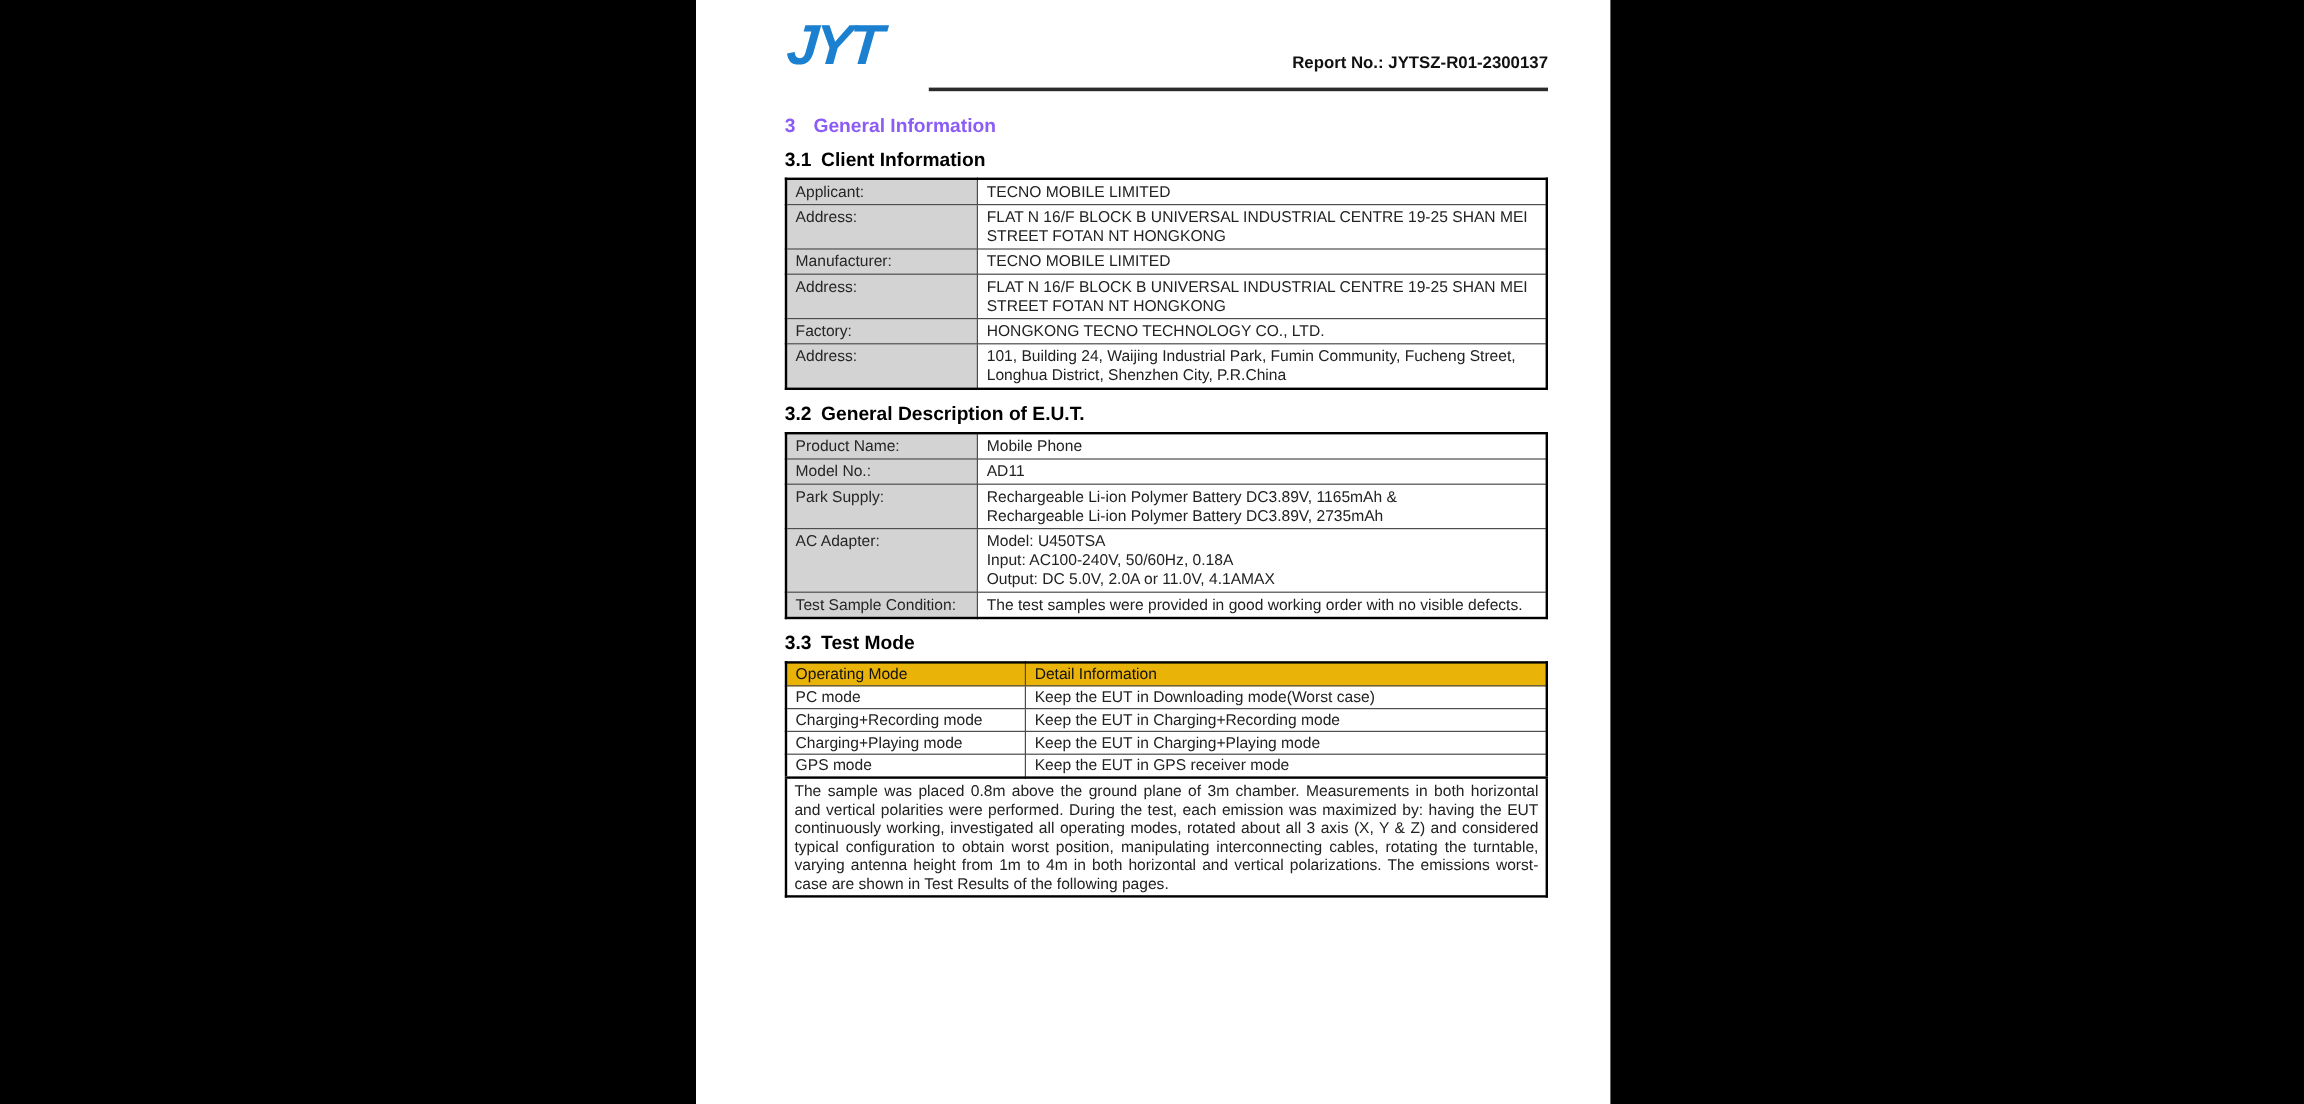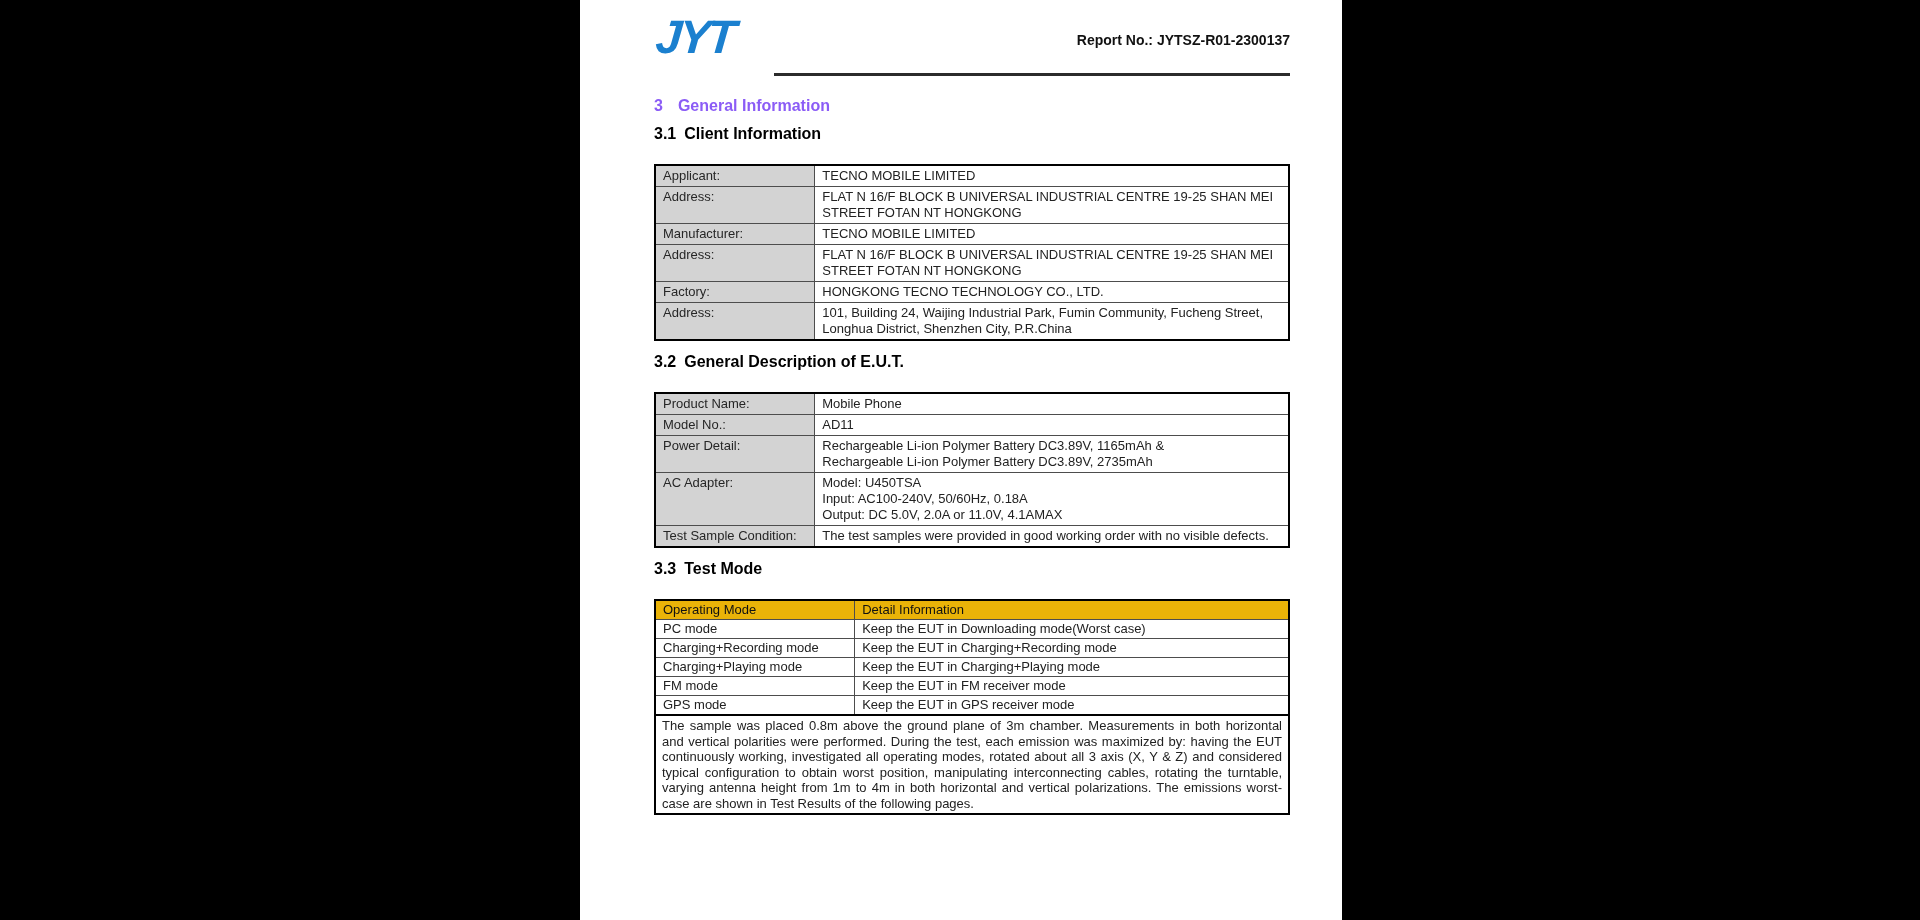--- a/index.html
+++ b/index.html
@@ -24,40 +24,40 @@
   .header { position: relative; height: 90px; }
   .logo {
     position: absolute; left: 2px; top: 13px;
     font-weight: bold; font-style: italic;
     font-size: 47px; line-height: 48px;
     letter-spacing: -3px;
     color: #1b80cf;
     transform: skewX(-5deg);
   }
   .report-no {
-    position: absolute; right: 0; top: 32px;
+    position: absolute; right: 0; top: 44px;
     font-size: 14px; font-weight: bold; color: #111;
     white-space: nowrap;
   }
   .header-rule {
     position: absolute; left: 120px; right: 0; top: 73px;
     height: 3px; background: #2b2b2b;
   }
   
   .h1 { margin-top: 4px; font-size: 16px; font-weight: bold; color: #8b5cf6; line-height: 23px; }
   .h1 .num { margin-right: 15px; }
   .h2 { font-size: 16px; font-weight: bold; color: #000; line-height: 19px; }
   .h2 .num { margin-right: 8px; }
   .mt1 { margin-top: 7px; }
   .mt2 { margin-top: 11px; }
   
   table {
     width: 100%;
     border-collapse: collapse;
-    margin-top: 21px;
+    margin-top: 5px;
     font-size: 13px;
     color: #222;
   }
   table, .outer { border: 2px solid #000; }
   td, th {
     border: 1px solid #4d4d4d;
     padding: 2px 7px;
     vertical-align: top;
     line-height: 16px;
     text-align: left;
@@ -141,21 +141,21 @@
         <tbody>
           <tr>
             <td class="label">Product Name:</td>
             <td>Mobile Phone</td>
           </tr>
           <tr>
             <td class="label">Model No.:</td>
             <td>AD11</td>
           </tr>
           <tr>
-            <td class="label">Power Detail:</td>
+            <td class="label">Park Supply:</td>
             <td class="preline">Rechargeable Li-ion Polymer Battery DC3.89V, 1165mAh &amp;
 Rechargeable Li-ion Polymer Battery DC3.89V, 2735mAh</td>
           </tr>
           <tr>
             <td class="label">AC Adapter:</td>
             <td class="preline">Model: U450TSA
 Input: AC100-240V, 50/60Hz, 0.18A
 Output: DC 5.0V, 2.0A or 11.0V, 4.1AMAX</td>
           </tr>
           <tr>
@@ -181,24 +181,20 @@
           </tr>
           <tr>
             <td class="mode">Charging+Recording mode</td>
             <td>Keep the EUT in Charging+Recording mode</td>
           </tr>
           <tr>
             <td class="mode">Charging+Playing mode</td>
             <td>Keep the EUT in Charging+Playing mode</td>
           </tr>
           <tr>
-            <td class="mode">FM mode</td>
-            <td>Keep the EUT in FM receiver mode</td>
-          </tr>
-          <tr>
             <td class="mode">GPS mode</td>
             <td>Keep the EUT in GPS receiver mode</td>
           </tr>
           <tr>
             <td class="note-cell" colspan="2">The sample was placed 0.8m above the ground plane of 3m chamber. Measurements in both horizontal and vertical polarities were performed. During the test, each emission was maximized by: having the EUT continuously working, investigated all operating modes, rotated about all 3 axis (X, Y &amp; Z) and considered typical configuration to obtain worst position, manipulating interconnecting cables, rotating the turntable, varying antenna height from 1m to 4m in both horizontal and vertical polarizations. The emissions worst-case are shown in Test Results of the following pages.</td>
           </tr>
         </tbody>
       </table>
 
     </div>

